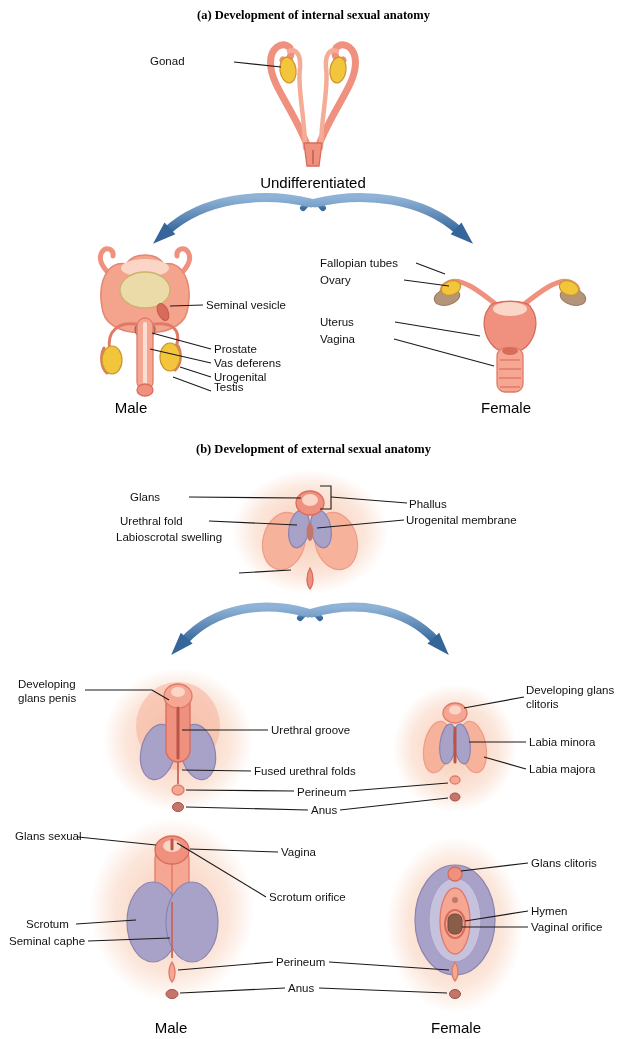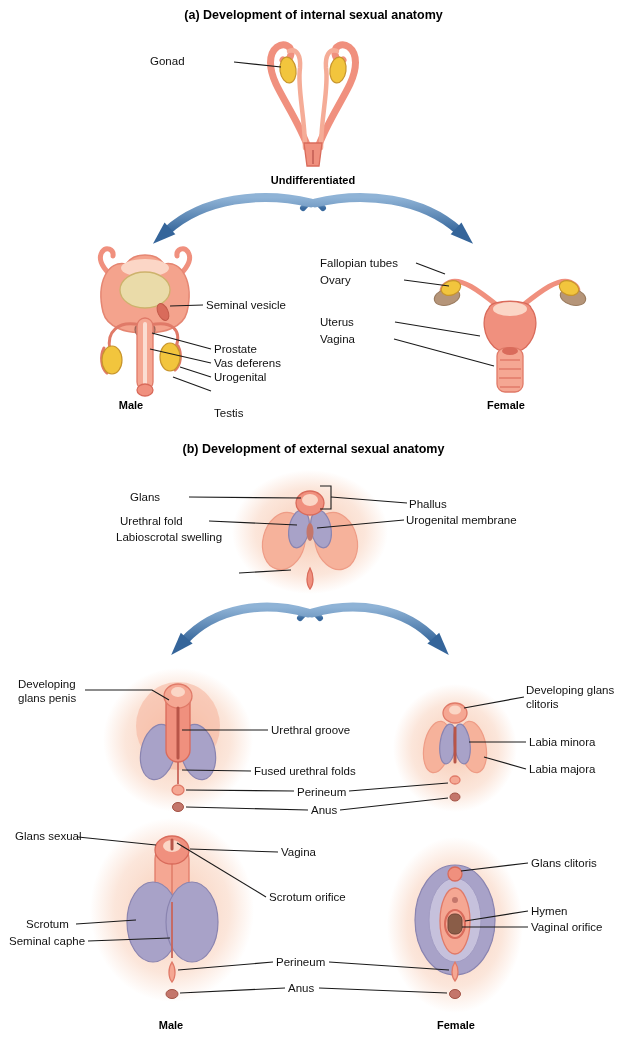--- a/index.html
+++ b/index.html
@@ -3,23 +3,23 @@
 <meta charset="utf-8">
 <style>
   html,body{margin:0;padding:0;background:#fff;}
   .page{position:relative;width:627px;height:1039px;background:var(--background,#fff);
         font-family:"Liberation Sans",sans-serif;overflow:hidden;}
   .art{position:absolute;left:0;top:0;}
   .lbl{position:absolute;font-size:11.5px;color:var(--label-text,#111);line-height:1.18;white-space:nowrap;}
   .lbl.wrap{white-space:normal;}
   .lbl.right{text-align:left;}
   .lbl.center{text-align:center;}
-  .cap{font-weight:bold;font-size:11px;color:#000;}
+  .cap{font-weight:normal;font-size:15px;color:#000;}
   .sect-title{position:absolute;left:0;width:627px;text-align:center;font-weight:bold;
-              font-size:12.5px;color:#000;}
+              font-size:12.5px;color:#000;font-family:Liberation Serif, serif;}
   
   .duct{fill:none;stroke:var(--flesh-salmon,#F0907E);stroke-width:7;stroke-linecap:round;}
   .thin{stroke-width:4.5;stroke:#F5AC97;}
   .thin2{stroke-width:5;}
   .tube{fill:none;stroke:var(--flesh-salmon,#F0907E);stroke-width:5;stroke-linecap:round;}
   .vas{fill:none;stroke:#E07A68;stroke-width:3;stroke-linecap:round;}
   .gonad{fill:var(--gonad-yellow,#F2C53D);stroke:#C8952D;stroke-width:1.2;}
   .flesh{fill:#F4A38D;stroke:#E58672;stroke-width:1.5;}
   .flesh2{fill:#F5A793;stroke:#E07A68;stroke-width:1.3;}
   .flesh-dark{fill:var(--flesh-salmon,#F0907E);stroke:#D96B5B;stroke-width:1.3;}
@@ -240,21 +240,21 @@
   </svg>
 
   <div class="sect-title" style="top:8px">(a) Development of internal sexual anatomy</div>
   <div class="lbl right" style="left:150px;top:55px;width:82px">Gonad</div>
   <div class="lbl center cap" style="left:240px;top:174px;width:146px">Undifferentiated</div>
 
   <div class="lbl" style="left:206px;top:299px">Seminal vesicle</div>
   <div class="lbl" style="left:214px;top:343px">Prostate</div>
   <div class="lbl" style="left:214px;top:357px">Vas deferens</div>
   <div class="lbl" style="left:214px;top:371px">Urogenital</div>
-  <div class="lbl" style="left:214px;top:407px">Testis</div>
+  <div class="lbl" style="left:214px;top:381px">Testis</div>
   <div class="lbl center cap" style="left:96px;top:399px;width:70px">Male</div>
 
   <div class="lbl right" style="left:320px;top:257px;width:93px">Fallopian tubes</div>
   <div class="lbl right" style="left:320px;top:274px;width:81px">Ovary</div>
   <div class="lbl right" style="left:320px;top:316px;width:72px">Uterus</div>
   <div class="lbl right" style="left:320px;top:333px;width:71px">Vagina</div>
   <div class="lbl center cap" style="left:471px;top:399px;width:70px">Female</div>
 
   <div class="sect-title" style="top:442px">(b) Development of external sexual anatomy</div>
   <div class="lbl right" style="left:130px;top:491px;width:57px">Glans</div>

